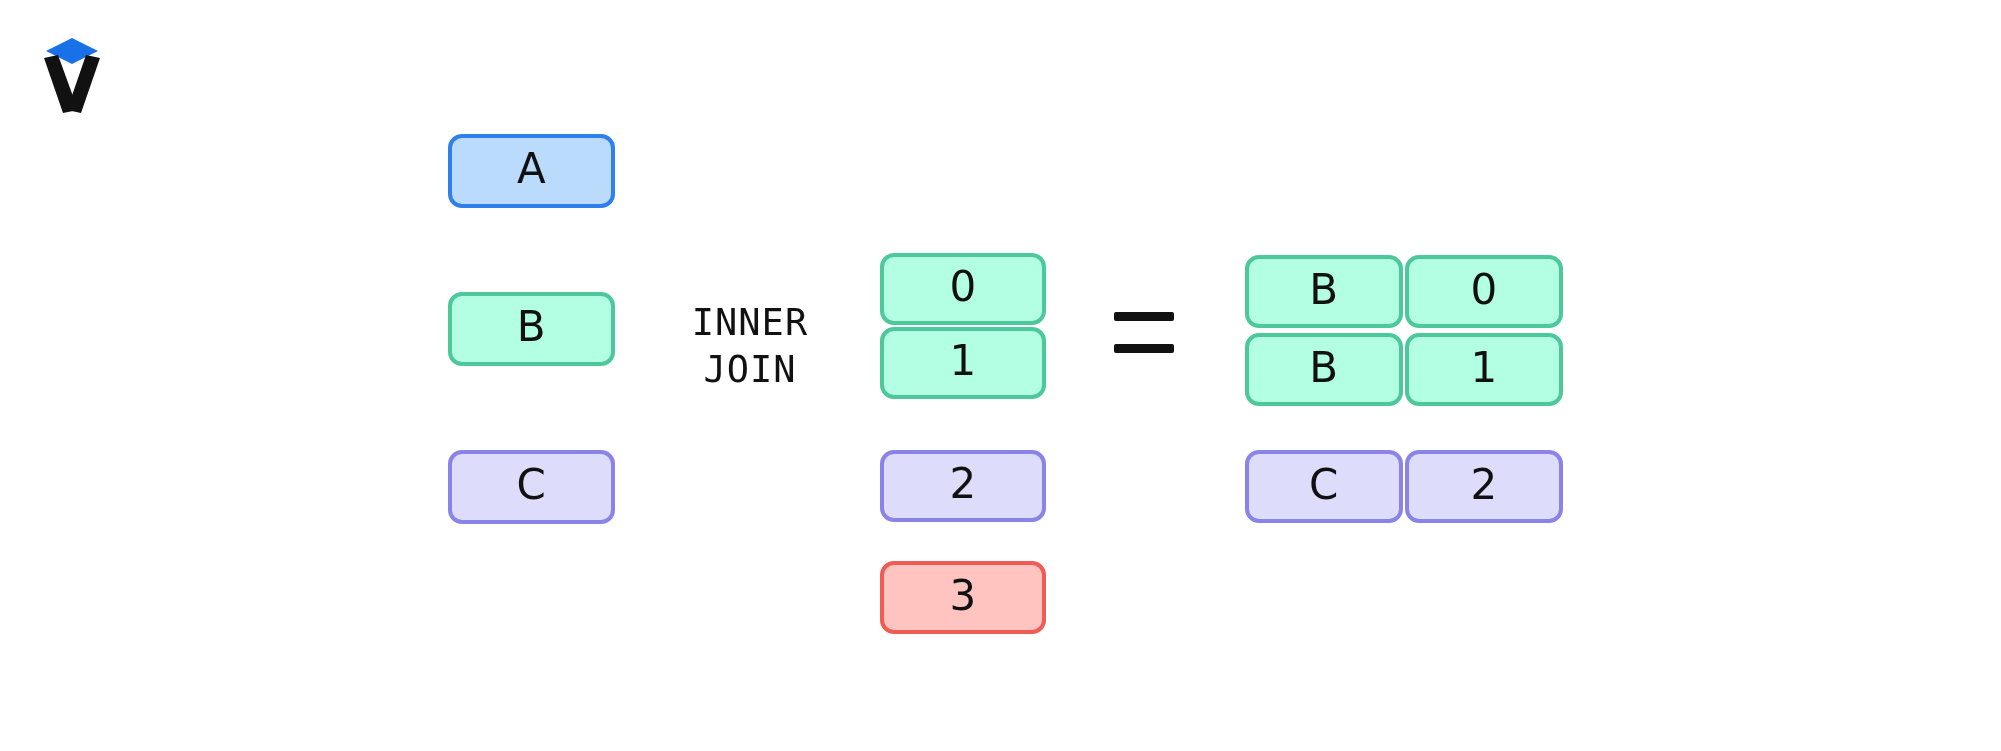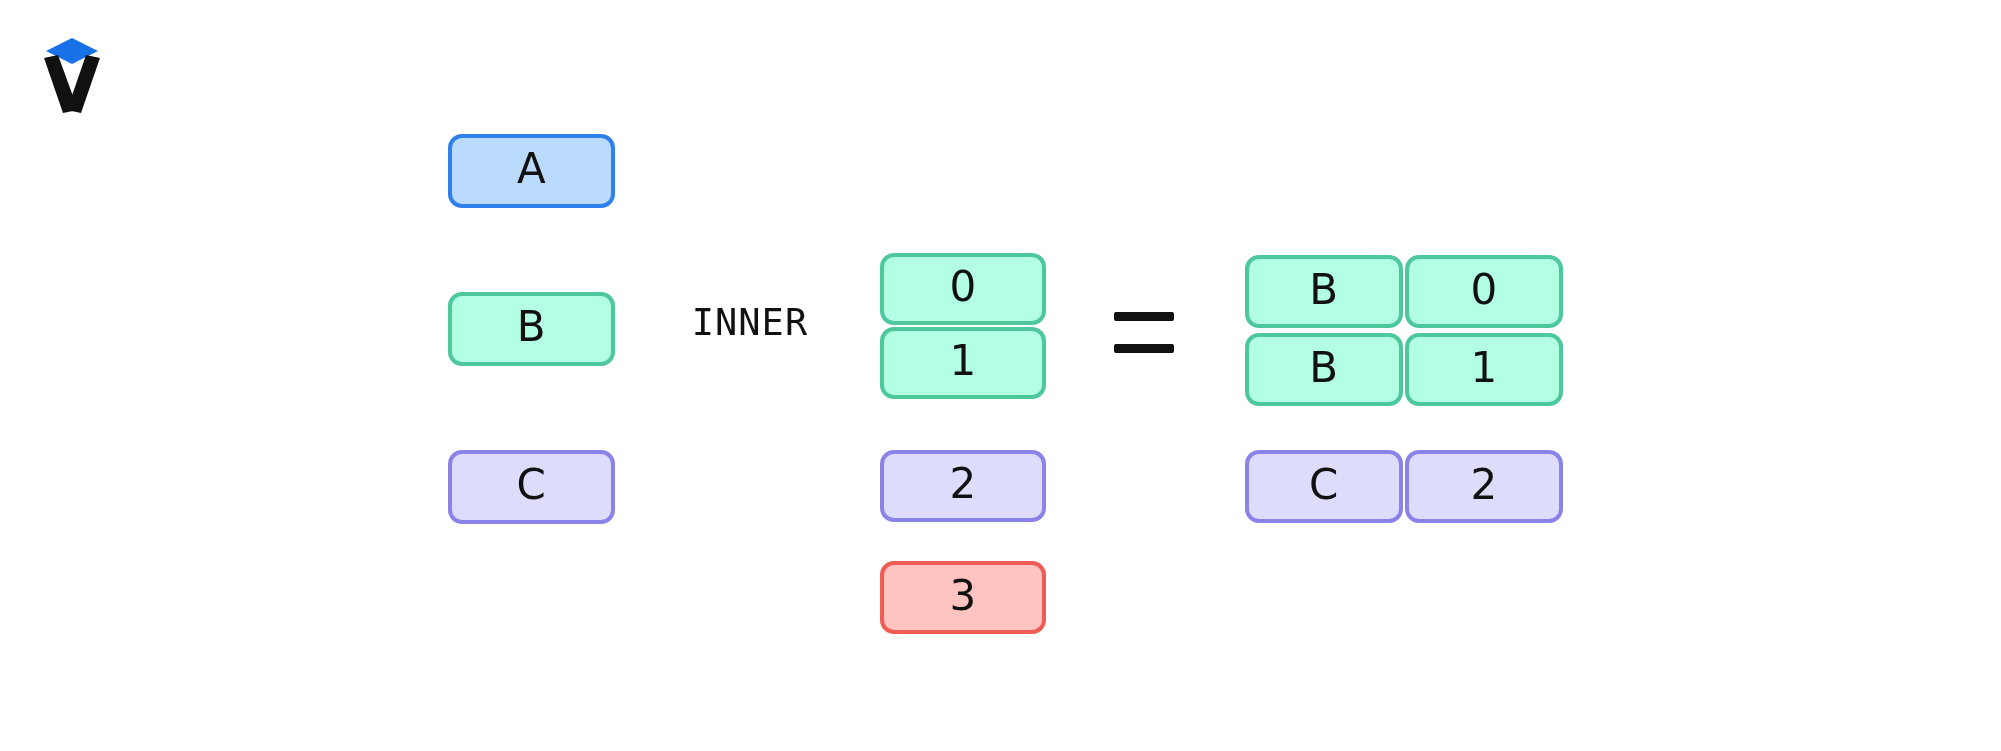--- a/index.html
+++ b/index.html
@@ -119,20 +119,21 @@
   <div class="card c-green" style="left:448px; top:292px; width:167px; height:74px;">
     <span class="card-label">B</span>
   </div>
 
   <div class="card c-lavender" style="left:448px; top:450px; width:167px; height:74px;">
     <span class="card-label">C</span>
   </div>
 
   <div id="join-op">
     <span class="op-line">INNER</span>
+    <span class="op-line">JOIN</span>
   </div>
 
   <div class="card c-green" style="left:880px; top:253px; width:166px; height:72px;">
     <span class="card-label">0</span>
   </div>
 
   <div class="card c-green" style="left:880px; top:327px; width:166px; height:72px;">
     <span class="card-label">1</span>
   </div>
 

